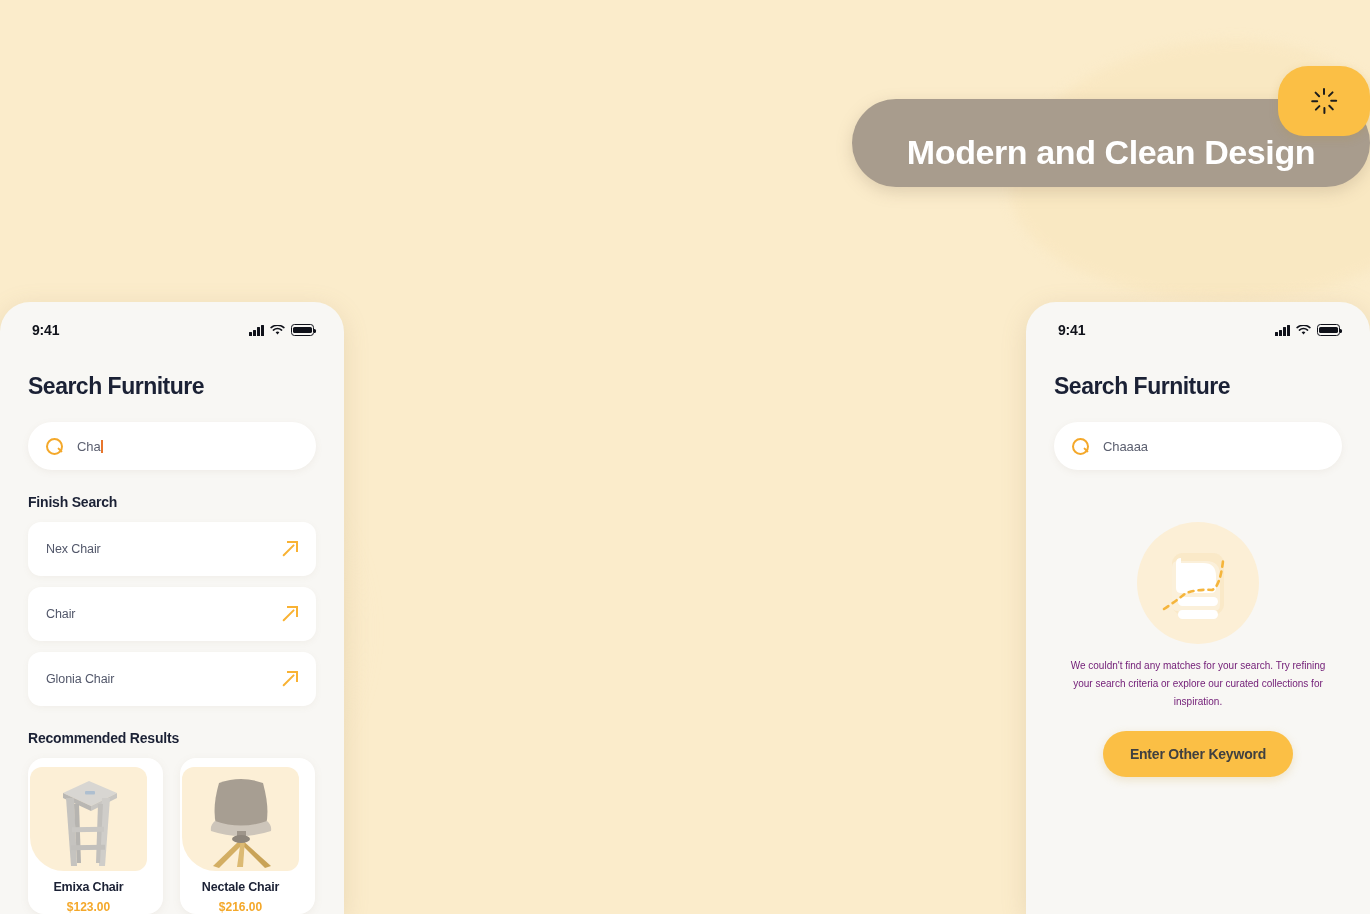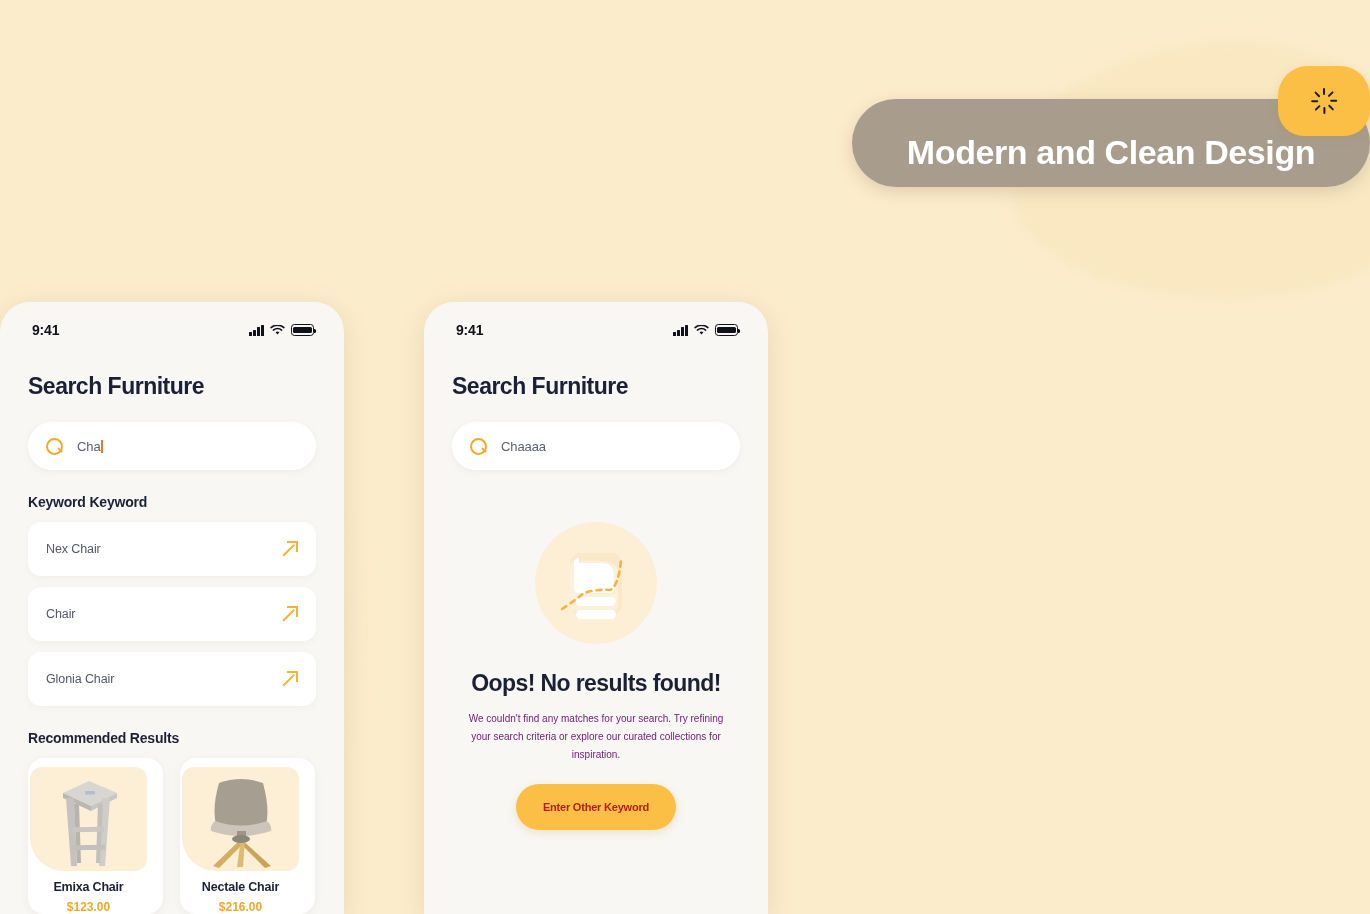--- a/index.html
+++ b/index.html
@@ -97,21 +97,21 @@
     letter-spacing: -.4px;
     padding-top: 18px;
   }
 
   
   .phones {
     position: absolute;
     top: 302px;
     left: 0; right: 0;
     display: flex;
-    justify-content: flex-start;
+    justify-content: space-between;
     gap: 80px;
   }
   .phone {
     width: 344px;
     height: 612px;
     background: #f8f7f4;
     border-radius: 30px 30px 0 0;
     box-shadow: 0 6px 26px rgba(160,135,95,.20);
     overflow: hidden;
     padding: 0 28px;
@@ -347,23 +347,23 @@
     width: 268px;
   }
   .cta-btn {
     margin-top: 21px;
     height: 46px;
     padding: 0 27px;
     border: none;
     background: #fbbf45;
     border-radius: 23px;
     font-family: "Liberation Sans", sans-serif;
-    font-size: 11px;
-    font-weight: bold;
-    color: #b91c1c;
+    font-size: 14px;
+    font-weight: bold;
+    color: #404040;
     letter-spacing: -.2px;
     cursor: pointer;
     box-shadow: 0 3px 10px rgba(200,160,60,.22);
   }
 </style>
 </head>
 <body>
 
 <div class="bg-blob-right"></div>
 <div class="bg-blob-left"></div>
@@ -409,21 +409,21 @@
       </div>
     </div>
 
     <div class="screen-title">Search Furniture</div>
 
     <div class="search-box">
       <span class="search-icon"></span>
       <span class="search-text"><span>Cha</span><span class="caret"></span></span>
     </div>
 
-    <div class="section-head">Keyword Keyword</div>
+    <div class="section-head">Finish Search</div>
 
     <div class="kw-list">
       <div class="kw-row">
         <span class="kw-label">Nex Chair</span>
         <span class="arrow-ne"></span>
       </div>
       <div class="kw-row">
         <span class="kw-label">Chair</span>
         <span class="arrow-ne"></span>
       </div>
@@ -504,19 +504,18 @@
       <div class="empty-illus">
         <svg width="104" height="104" viewBox="0 0 104 104">
           <rect x="26" y="22" width="52" height="62" rx="11" fill="#f7e3bd" opacity=".55"></rect>
           <path d="M32 30 h28 q14 0 14 14 v30 q0 6 -6 6 h-36 q-6 0 -6 -6 v-38 q0 -6 6 -6 Z" fill="#fbf1de" opacity=".8"></path>
           <path d="M35 32 h22 q13 0 13 13 v12 q0 5 -5 5 h-30 q-5 0 -5 -5 v-25 q0 -5 5 -5 Z" fill="#ffffff"></path>
           <rect x="32" y="66" width="40" height="9" rx="4.5" fill="#ffffff"></rect>
           <rect x="32" y="79" width="40" height="9" rx="4.5" fill="#ffffff"></rect>
           <path d="M18 78 Q30 70 40 62 Q52 58 66 59 Q74 56 77 30" stroke="#f5b53c" stroke-width="2.6" fill="none" stroke-linecap="round" stroke-dasharray="5 5"></path>
         </svg>
       </div>
-      <div class="empty-title">Oops! No results found!</div>
       <div class="empty-body">We couldn't find any matches for your search. Try refining your search criteria or explore our curated collections for inspiration.</div>
       <button class="cta-btn">Enter Other Keyword</button>
     </div>
   </div>
 
 </div>
 
 </body></html>

